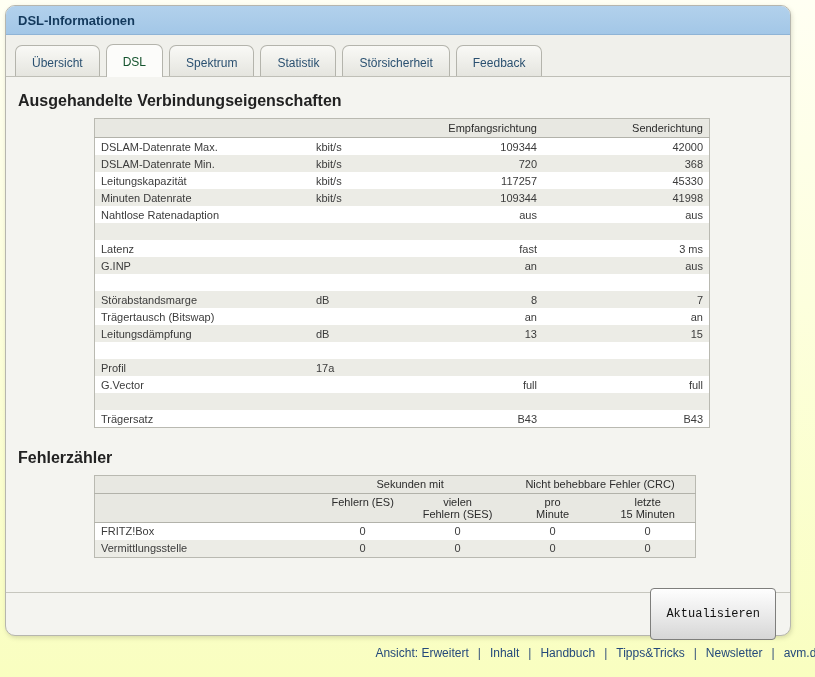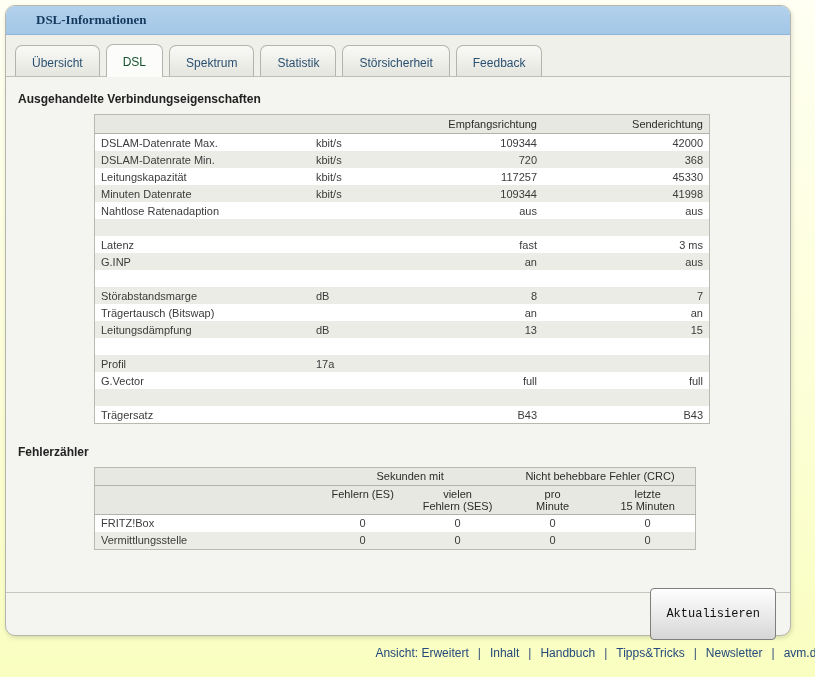--- a/index.html
+++ b/index.html
@@ -10,40 +10,40 @@
     -webkit-font-smoothing:antialiased;
   }
   .panel{
     position:absolute;left:5px;top:5px;width:784px;height:629px;
     background:#F4F4F0;border:1px solid #B6B6AE;border-radius:10px;
     box-shadow:1px 2px 4px rgba(120,120,90,.25);
   }
   .titlebar{
     height:28px;background:linear-gradient(to bottom,#B2D1EC,#A3C7E7);
     border-radius:9px 9px 0 0;border-bottom:1px solid #8FB4D6;
-    display:flex;align-items:center;padding-left:30px;
-    font-size:13px;font-weight:bold;color:#13395C;font-family:Liberation Serif, serif;
+    display:flex;align-items:center;padding-left:12px;
+    font-size:13px;font-weight:bold;color:#13395C;
   }
   .tabstrip{
     height:41px;background:#F0F0EB;border-bottom:1px solid #BFBFB7;
     display:flex;align-items:flex-end;padding-left:9px;position:relative;
   }
   .tab{
     margin-right:6px;padding:10px 16px 6px;cursor:pointer;
     border:1px solid #B4B4AC;border-bottom:none;border-radius:7px 7px 0 0;
     background:linear-gradient(to bottom,#F9F9F6,#E5E5DF);
     font-size:12px;color:#2A5070;position:relative;
   }
   .tab.active{
     background:#FCFCFA;font-weight:normal;color:#14532d;
     margin-bottom:-1px;padding-bottom:8px;z-index:2;
   }
   .content{padding:2px 12px 0 12px;}
   .section-title{
-    margin:13px 0 8px 0;font-size:12px;font-weight:bold;color:#222;
+    margin:13px 0 8px 0;font-size:16px;font-weight:bold;color:#222;
   }
   table{
     border-collapse:collapse;margin-left:76px;width:602px;
     border:1px solid #B9B9B1;background:#fff;
     font-size:11px;color:#3B3B3B;table-layout:fixed;
   }
   thead{background:#E8E8E2;}
   thead tr{border-bottom:1px solid #B2B2AA;}
   th{font-weight:normal;color:#2B2B2B;padding:3px 6px;}
   td{padding:2px 6px;height:13px;overflow:hidden;}

